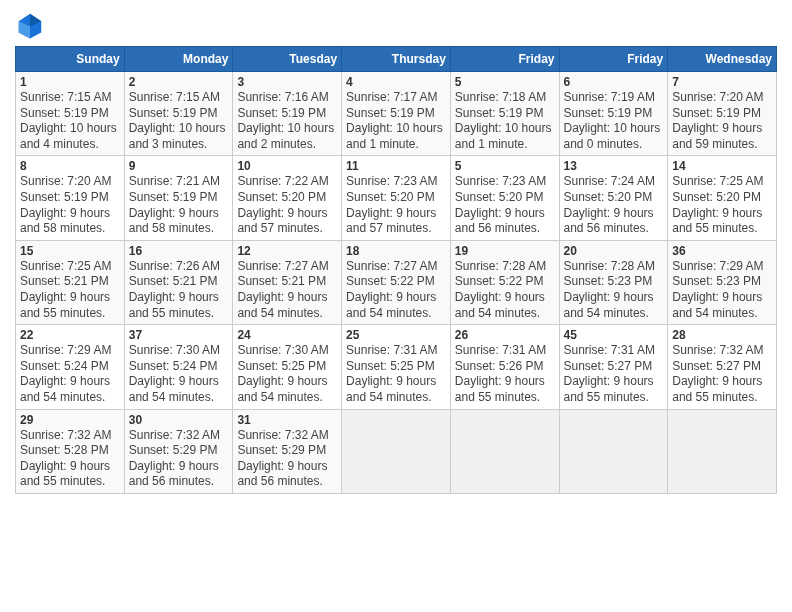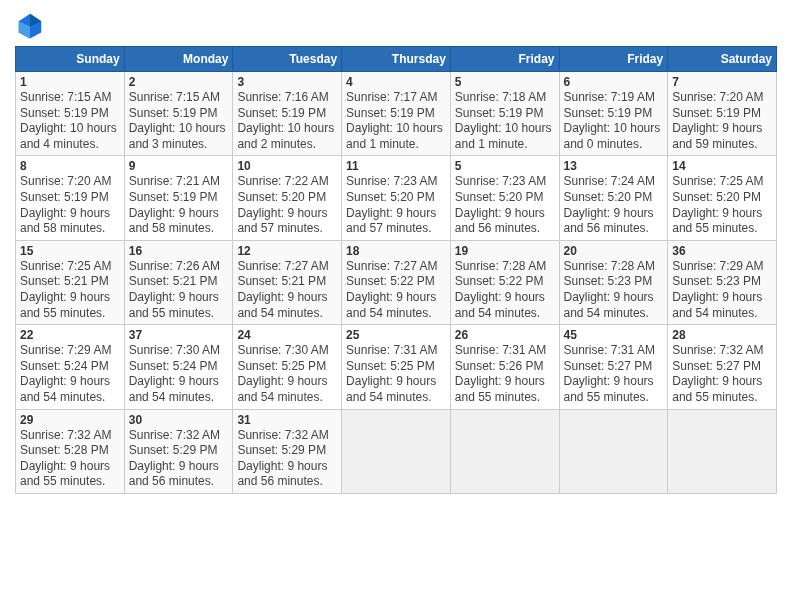--- a/index.html
+++ b/index.html
@@ -116,21 +116,21 @@
 
   <table>
     <thead>
       <tr>
       <th>Sunday</th>
           <th>Monday</th>
           <th>Tuesday</th>
           <th>Thursday</th>
           <th>Friday</th>
           <th>Friday</th>
-          <th>Saturday</th>
+          <th>Wednesday</th>
         </tr>
     </thead>
     <tbody>
     <tr>
           <td>
             <span class="day-num">1</span>
             <div class="day-detail">Sunrise: 7:15 AM<br>Sunset: 5:19 PM<br>Daylight: 10 hours and 4 minutes.</div>
           </td>
           <td>
             <span class="day-num">2</span>

